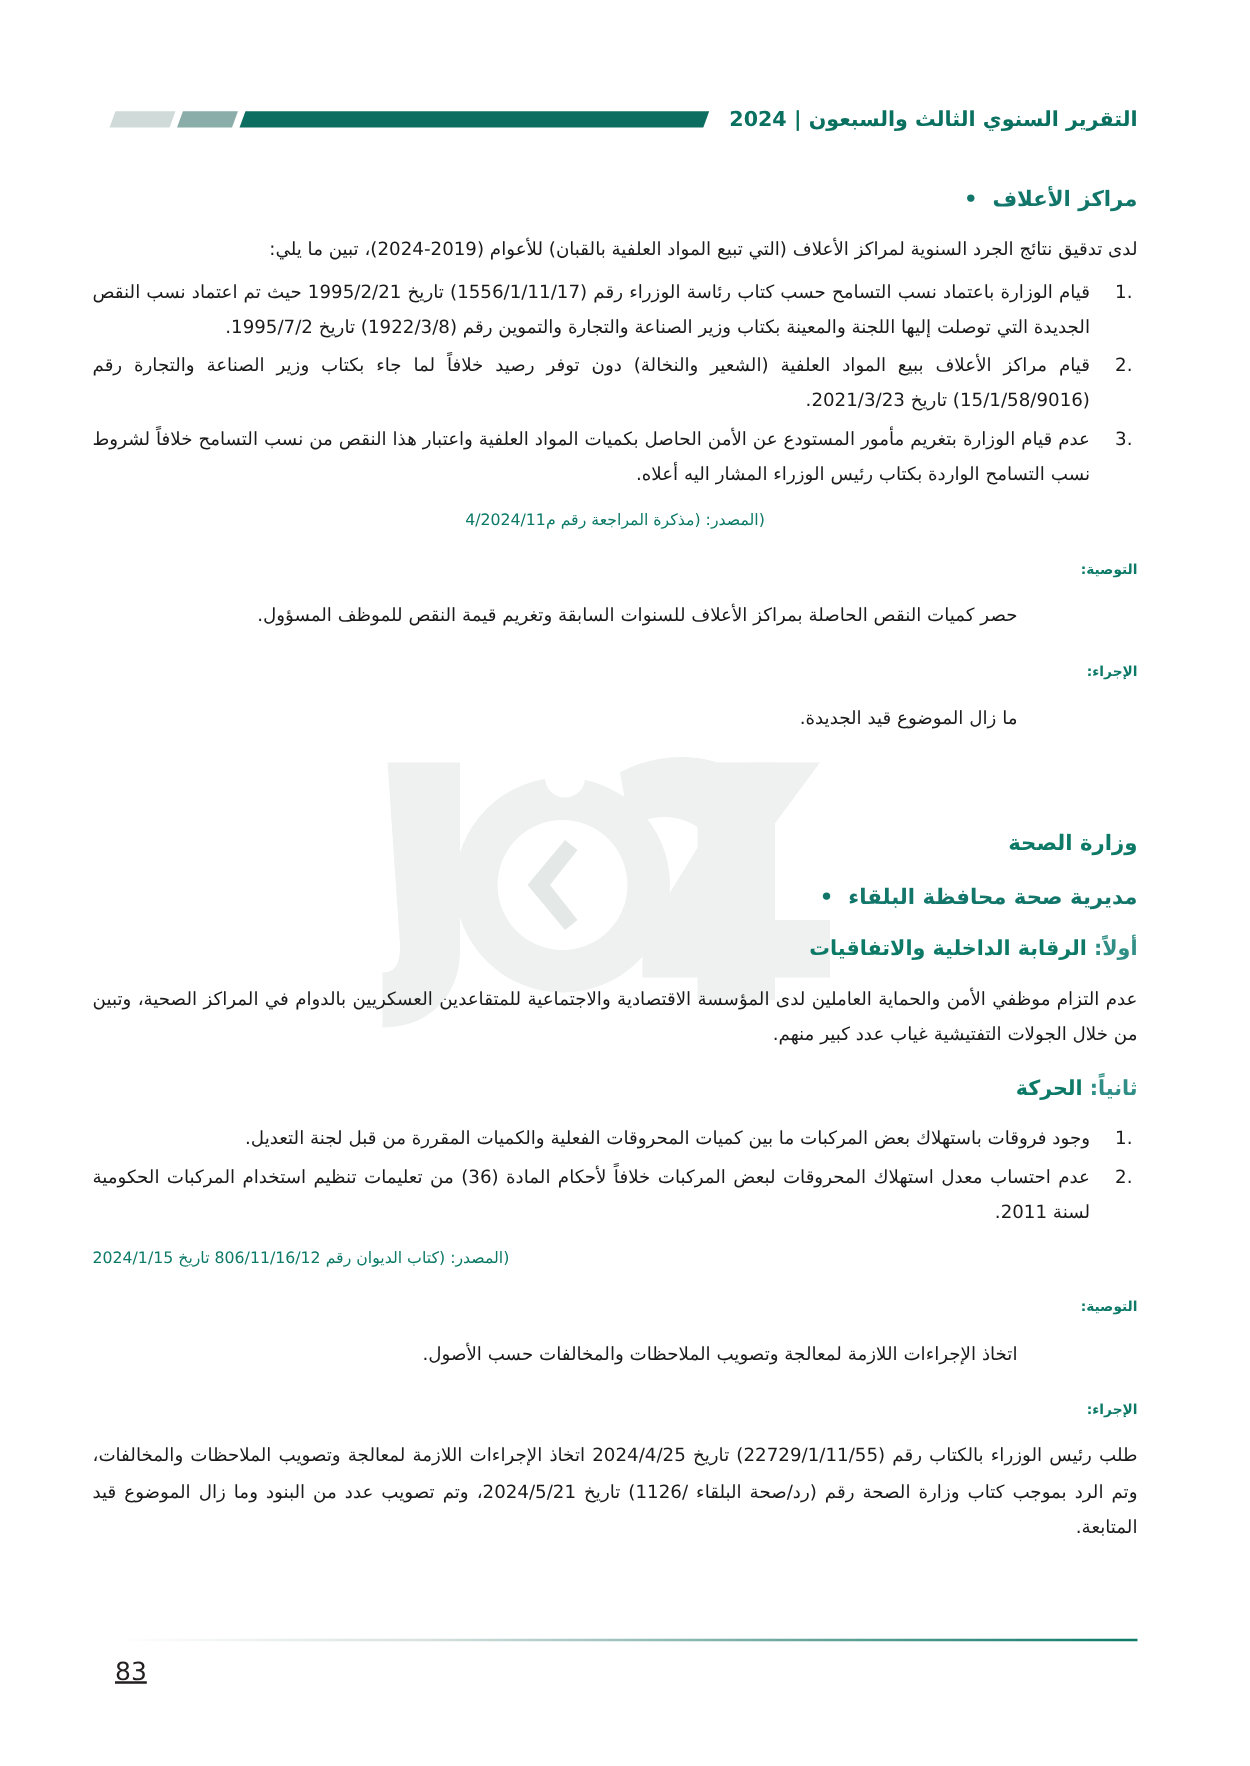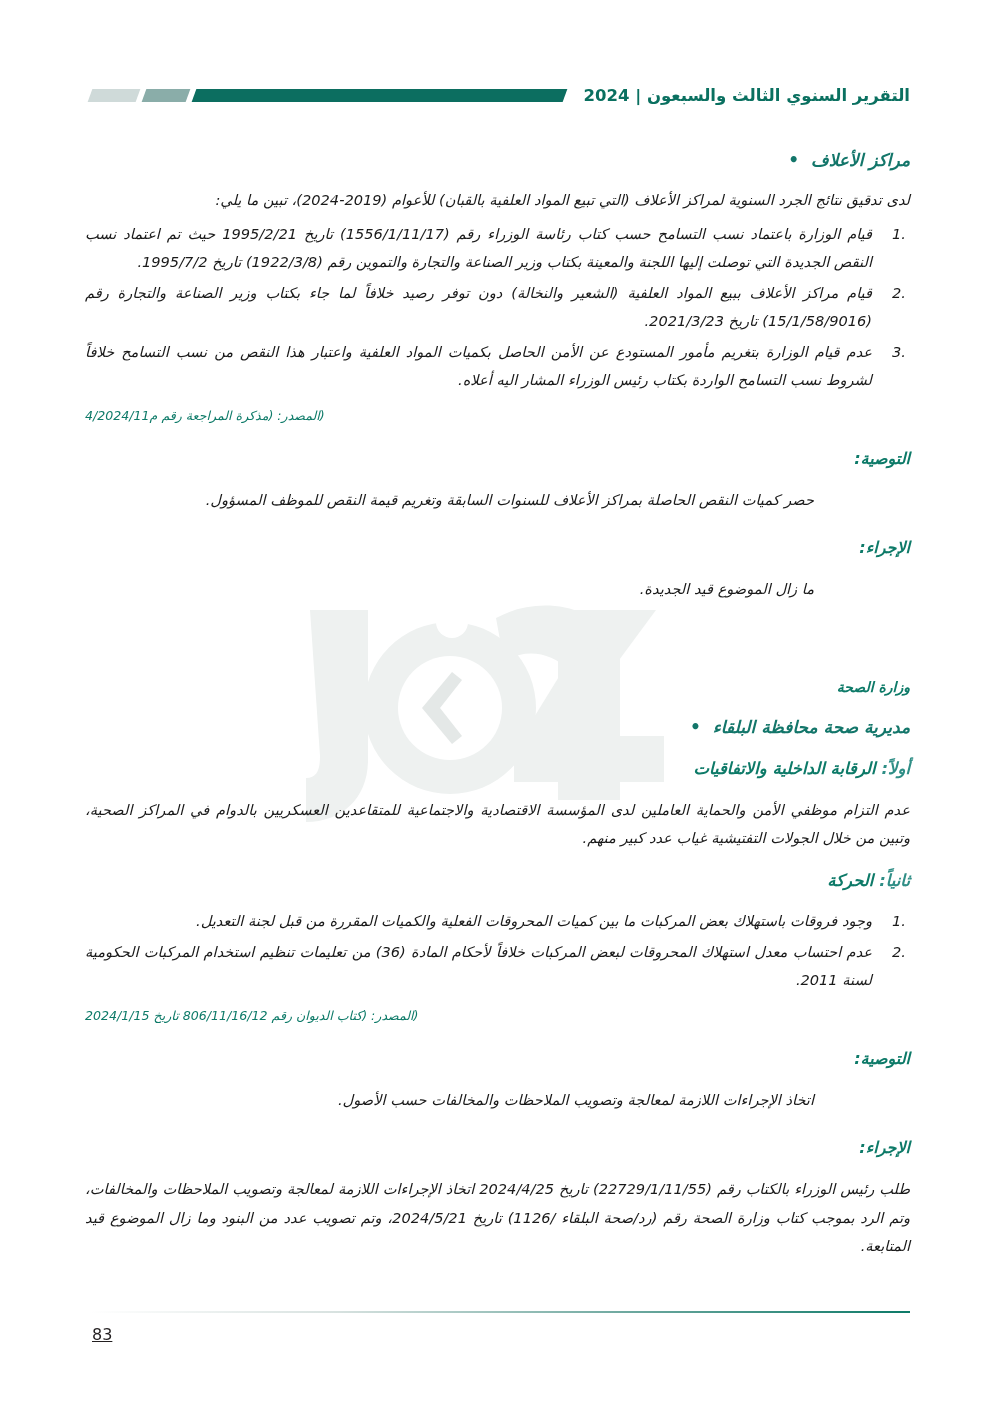--- a/index.html
+++ b/index.html
@@ -75,79 +75,78 @@
     left: 90px;
     right: 90px;
     top: 1311px;
     height: 2px;
     z-index: 2;
   }
   .page-number {
     position: absolute;
     left: 92px;
     top: 1325px;
-    font-size: 16px;
+    font-size: 20px;
     color: #231f20;
     direction: ltr;
     z-index: 2;
     text-decoration: underline;
   }
 
   
   .content {
     position: absolute;
     top: 132px;
     right: 90px;
-    left: 85px;
+    left: 74px;
     z-index: 1;
     direction: rtl;
     text-align: right;
-    font-style: italic;
   }
 
   .h-bullet {
     color: #13766a;
     font-size: 17px;
     font-weight: bold;
     margin: 16px 0 12px 0;
     line-height: 1.5;
   }
   .h-bullet::after {
     content: "";
   }
   .h-bullet .dot {
     display: inline-block;
     margin-right: 6px;
     margin-left: 0;
   }
 
   .h-section {
     color: #0d7a68;
-    font-size: 14px;
+    font-size: 17px;
     font-weight: bold;
     margin: 34px 0 18px 0;
     line-height: 1.4;
   }
 
   .h-ordinal {
     font-size: 16.5px;
     font-weight: bold;
     margin: 16px 0 14px 0;
     line-height: 1.5;
   }
   .h-ordinal .ord {
     color: #2f8e86;
   }
   .h-ordinal .rest {
     color: #0d7a68;
   }
 
   .h-label {
     color: #0d7a68;
-    font-size: 16px;
+    font-size: 11px;
     font-weight: bold;
     margin: 22px 0 16px 0;
     line-height: 1.4;
   }
 
   p.body {
     color: #1a1a1a;
     font-size: 14.6px;
     line-height: 1.95;
     margin: 0 0 6px 0;
@@ -188,21 +187,21 @@
     direction: ltr;
     color: #1a1a1a;
     font-size: 14.6px;
   }
 
   .source {
     color: #0d7a68;
     font-size: 12.6px;
     line-height: 1.7;
     margin: 10px 0 0 0;
-    text-align: left;
+    text-align: center;
     direction: rtl;
   }
   .source-left {
     text-align: left;
     direction: rtl;
   }
 
   .spacer-lg { height: 34px; }
 </style>
 </head>

